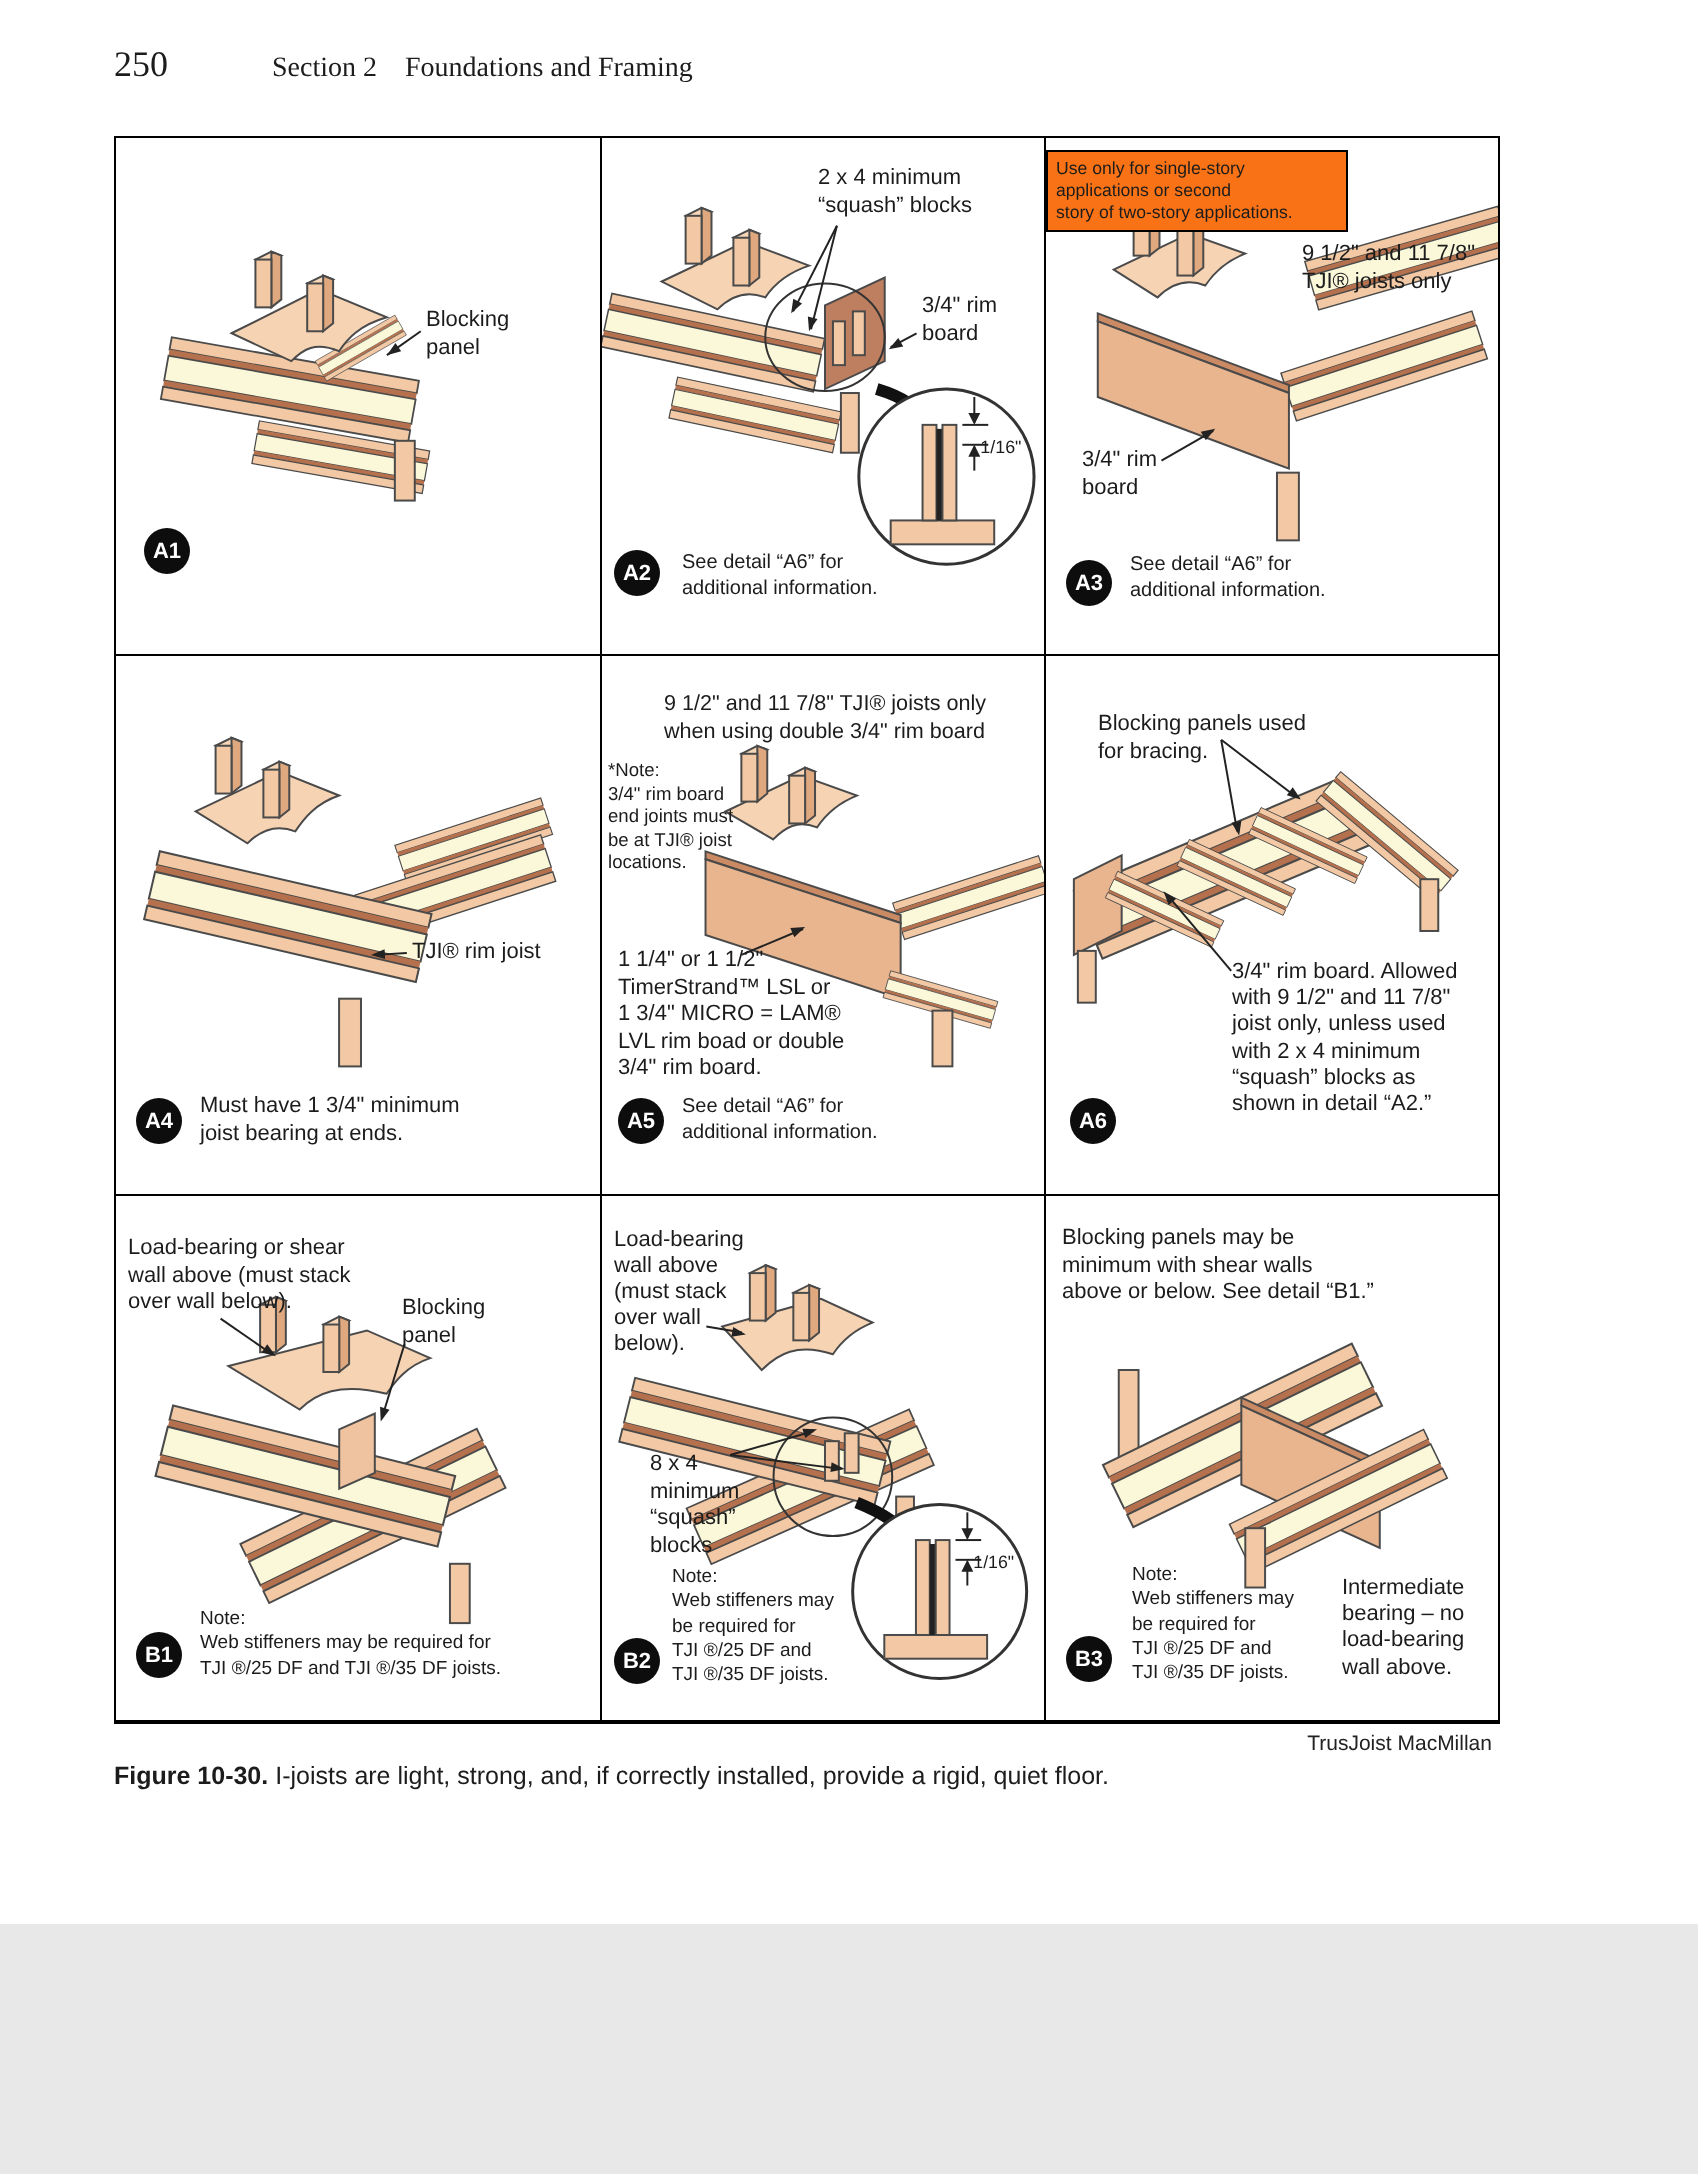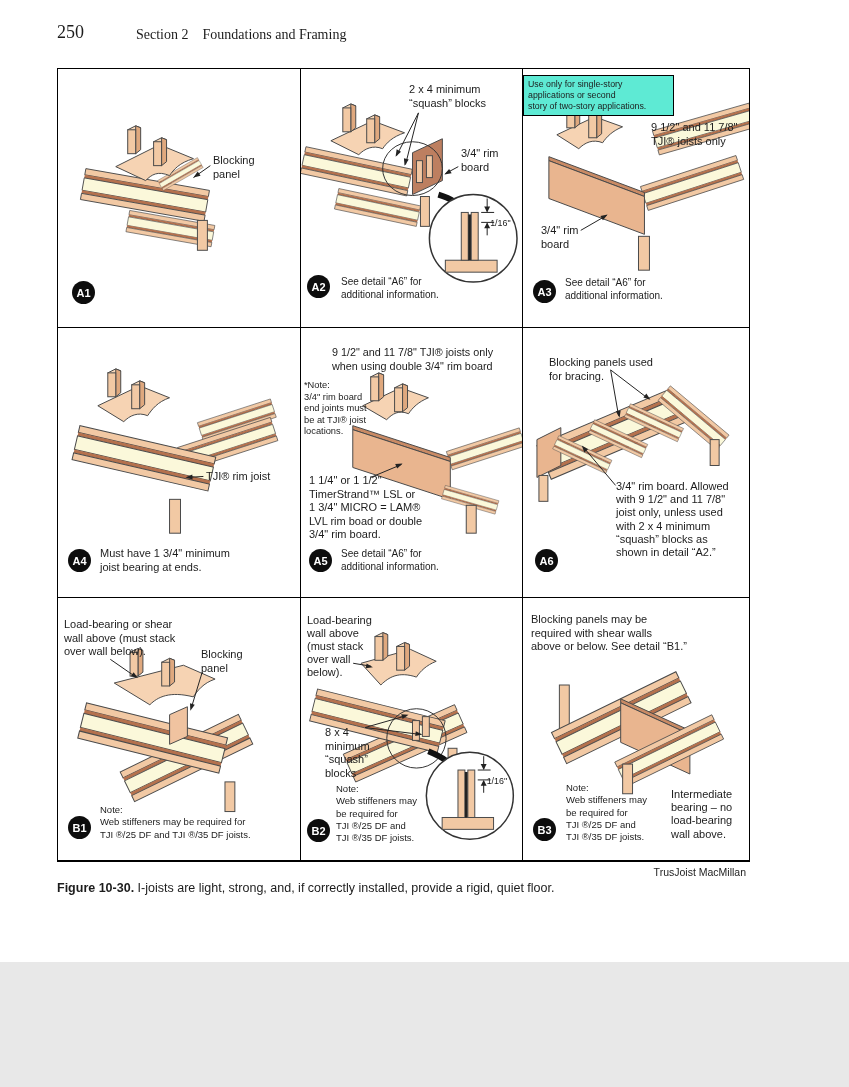--- a/index.html
+++ b/index.html
@@ -13,21 +13,21 @@
   .figure-box{position:absolute;left:57px;top:68px;width:693px;height:794px;box-sizing:border-box;
               border:1.5px solid #000;border-bottom-width:2.5px;
               display:grid;grid-template-columns:243px 222px 1fr;grid-template-rows:259px 270px 1fr;}
   .panel{position:relative;border-right:1px solid #000;border-bottom:1px solid #000;overflow:hidden;}
   .panel.last-col{border-right:none;}
   .panel.last-row{border-bottom:none;}
   .panel svg.illus{position:absolute;left:0;top:0;width:100%;height:100%;}
   
   .lbl{position:absolute;font-size:11px;line-height:13.5px;white-space:pre-line;color:#1c1c1c;}
   .lbl-sm{position:absolute;font-size:9.3px;line-height:11.6px;white-space:pre-line;color:#1c1c1c;}
-  .boxnote{position:absolute;left:0;top:6px;width:141px;border:1px solid #000;background:#5eead4;
+  .boxnote{position:absolute;left:0;top:6px;width:141px;border:1px solid #000;background:#f97316;
            padding:3px 4px;font-size:8.8px;line-height:11px;white-space:pre-line;}
   .badge{position:absolute;width:23px;height:23px;border-radius:50%;background:#0d0d0d;color:#fff;
          font-size:11px;font-weight:bold;display:flex;align-items:center;justify-content:center;}
   .pnote{position:absolute;font-size:10px;line-height:13px;white-space:pre-line;}
   .pnote-sm{position:absolute;font-size:9.5px;line-height:12.3px;white-space:pre-line;}
   .svgdim{font-family:"Liberation Sans",sans-serif;font-size:9px;fill:#1c1c1c;}
   
   .credit{position:absolute;left:53px;top:866px;width:693px;text-align:right;
           font-size:10.5px;color:#222;}
   .caption{position:absolute;left:57px;top:881px;width:740px;font-size:12.5px;}
@@ -89,21 +89,21 @@
         <use href="#joist" transform="translate(72,142) rotate(10) scale(0.62)"></use>
         <path d="M58,98 L102,76 L136,90 C122,94 116,101 112,107 C100,102 94,106 88,112 Z" fill="#f6d3b3" stroke="#4a4a4a"></path>
         <use href="#stud" transform="translate(70,58)"></use>
         <use href="#stud" transform="translate(96,70)"></use>
         <rect x="140" y="152" width="10" height="30" fill="#f2c9a4" stroke="#4a4a4a"></rect>
         <line x1="153" y1="97" x2="136" y2="109" stroke="#222"></line>
         <polygon points="0,0 -7,-2.5 -7,2.5" fill="#222" transform="translate(136,109) rotate(145)"></polygon>
       </svg>
       <div class="lbl" style="left:155px;top:85px">Blocking
 panel</div>
-      <span class="badge" style="left:14px;top:212px">A1</span>
+      <span class="badge" style="left:14px;top:195px">A1</span>
     </section>
 
     <section class="panel">
       <svg class="illus" viewBox="0 0 222 259">
         <use href="#joist" transform="translate(5,78) rotate(12) scale(0.78)"></use>
         <use href="#joist" transform="translate(38,120) rotate(12) scale(0.6)"></use>
         <path d="M30,72 L72,52 L104,64 C92,68 86,74 82,80 C72,76 64,80 58,86 Z" fill="#f6d3b3" stroke="#4a4a4a"></path>
         <use href="#stud" transform="translate(42,36)"></use>
         <use href="#stud" transform="translate(66,47)"></use>
         <polygon points="112,84 142,70 142,112 112,126" fill="#bd7f60" stroke="#4a4a4a"></polygon>
@@ -299,21 +299,21 @@
     <section class="panel last-col last-row">
       <svg class="illus" viewBox="0 0 227 265">
         <rect x="36" y="88" width="10" height="58" fill="#f2c9a4" stroke="#4a4a4a"></rect>
         <use href="#joist" transform="translate(28,136) rotate(-26) scale(1.0)"></use>
         <polygon points="98,102 168,134 168,138 98,106" fill="#c98a64" stroke="#4a4a4a"></polygon>
         <polygon points="98,106 168,138 168,178 98,146" fill="#e9b58f" stroke="#4a4a4a"></polygon>
         <use href="#joist" transform="translate(92,166) rotate(-26) scale(0.78)"></use>
         <rect x="100" y="168" width="10" height="30" fill="#f2c9a4" stroke="#4a4a4a"></rect>
       </svg>
       <div class="lbl" style="left:8px;top:15px">Blocking panels may be
-required with shear walls
+minimum with shear walls
 above or below. See detail “B1.”</div>
       <div class="pnote-sm" style="left:43px;top:184px">Note:
 Web stiffeners may
 be required for
 TJI ®/25 DF and
 TJI ®/35 DF joists.</div>
       <div class="lbl" style="left:148px;top:190px;line-height:13.2px">Intermediate
 bearing – no
 load-bearing
 wall above.</div>

